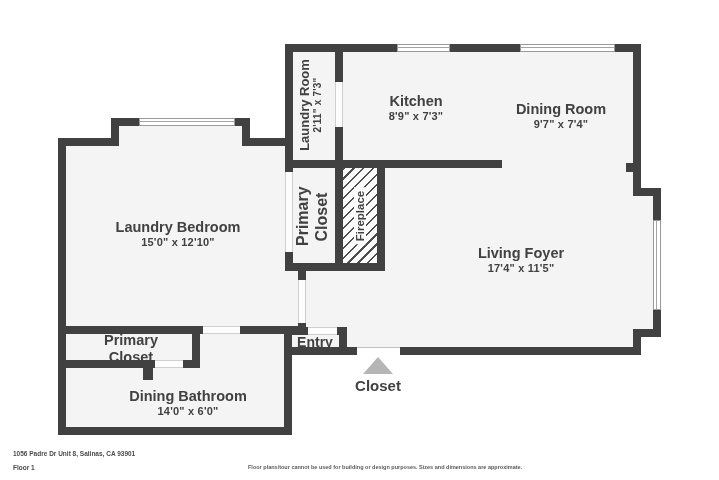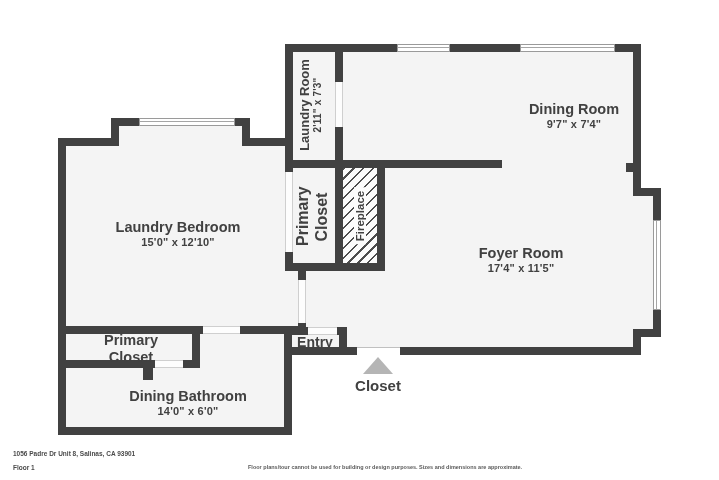--- a/index.html
+++ b/index.html
@@ -91,41 +91,45 @@
   <div class="door-h" style="left:203px;top:326px;width:37px;height:8px"></div>
   <div class="door-h" style="left:308px;top:327px;width:29px;height:8px"></div>
   <div class="door-h" style="left:155px;top:360px;width:28px;height:8px"></div>
   <div class="gap" style="left:357px;top:347px;width:43px;height:8px"></div>
 
   <div class="lbl rot sm" style="left:311px;top:105px">
     <span class="nm">Laundry Room</span>
     <span class="dims">2'11" x 7'3"</span>
   </div>
 
+  <div class="lbl" style="left:416px;top:108px">
+    <span class="nm">Kitchen</span>
+    <span class="dims">8'9" x 7'3"</span>
+  </div>
 
-  <div class="lbl" style="left:574px;top:116px">
+  <div class="lbl" style="left:561px;top:116px">
     <span class="nm">Dining Room</span>
     <span class="dims">9'7" x 7'4"</span>
   </div>
 
   <div class="lbl" style="left:178px;top:234px">
     <span class="nm">Laundry Bedroom</span>
     <span class="dims">15'0" x 12'10"</span>
   </div>
 
   <div class="lbl rot sm wrap" style="left:313px;top:217px;width:58px">
     <span>Primary Closet</span>
   </div>
 
   <div class="fp-lbl" style="left:360px;top:216px">
     <span>Fireplace</span>
   </div>
 
   <div class="lbl" style="left:521px;top:260px">
-    <span class="nm">Foyer Room</span>
+    <span class="nm">Living Foyer</span>
     <span class="dims">17'4" x 11'5"</span>
   </div>
 
 
   <div class="lbl wrap" style="left:131px;top:349px;width:90px;font-size:14.5px">
     <span>Primary Closet</span>
   </div>
 
   <div class="lbl" style="left:315px;top:342px;font-size:14px">
     <span>Entry</span>

